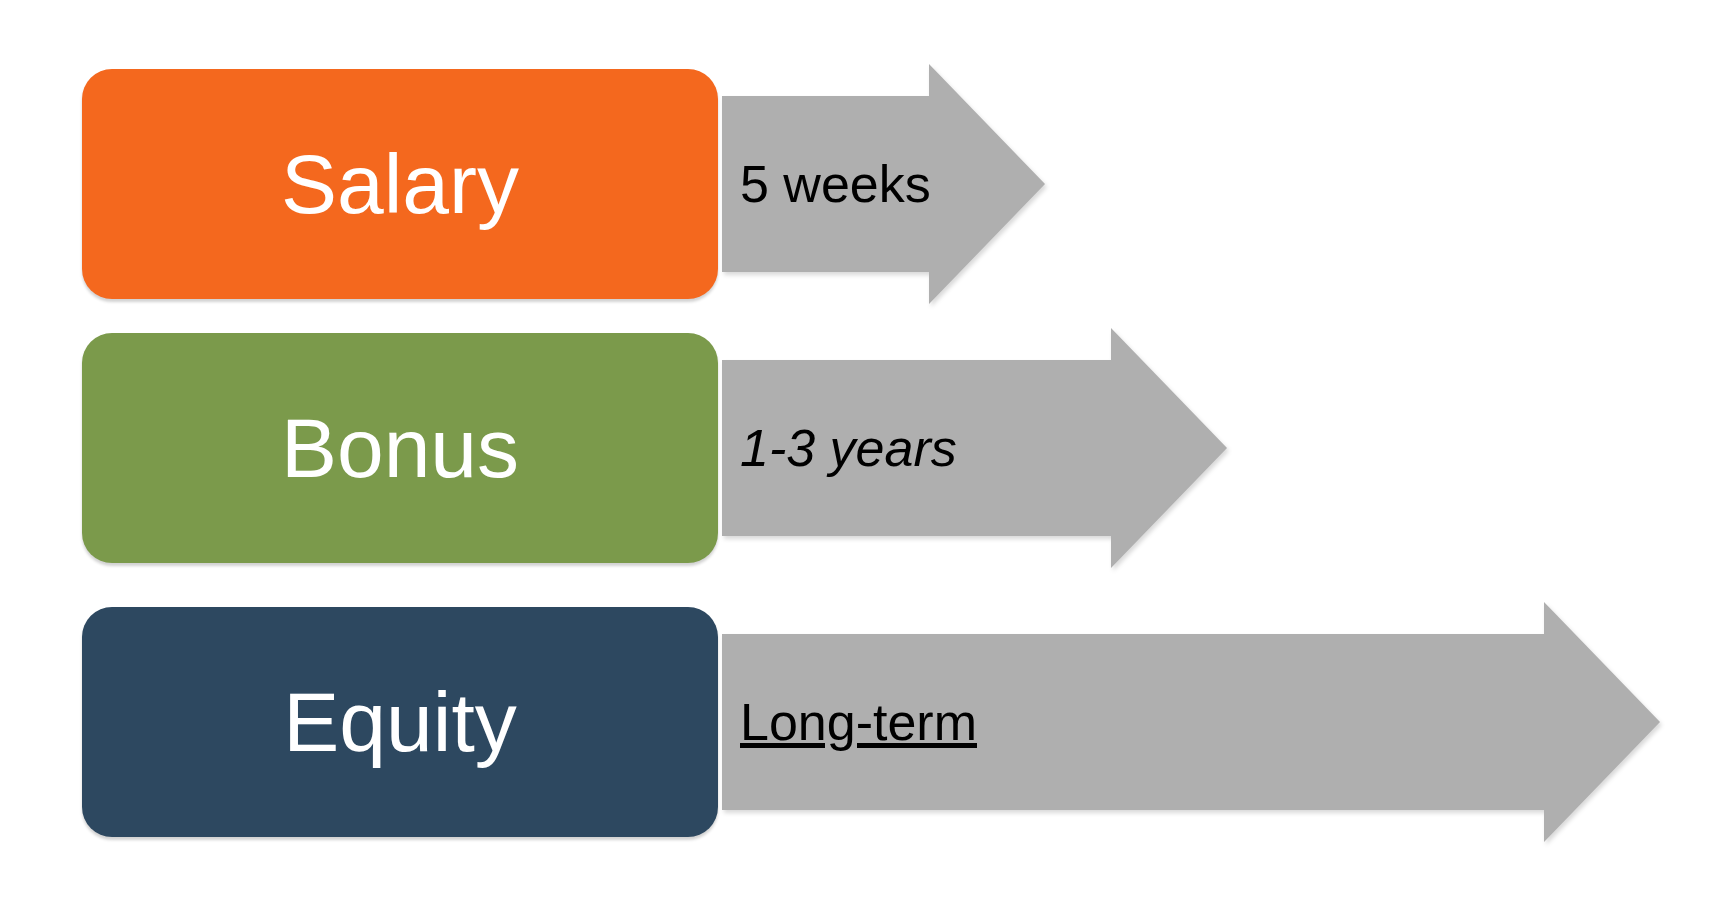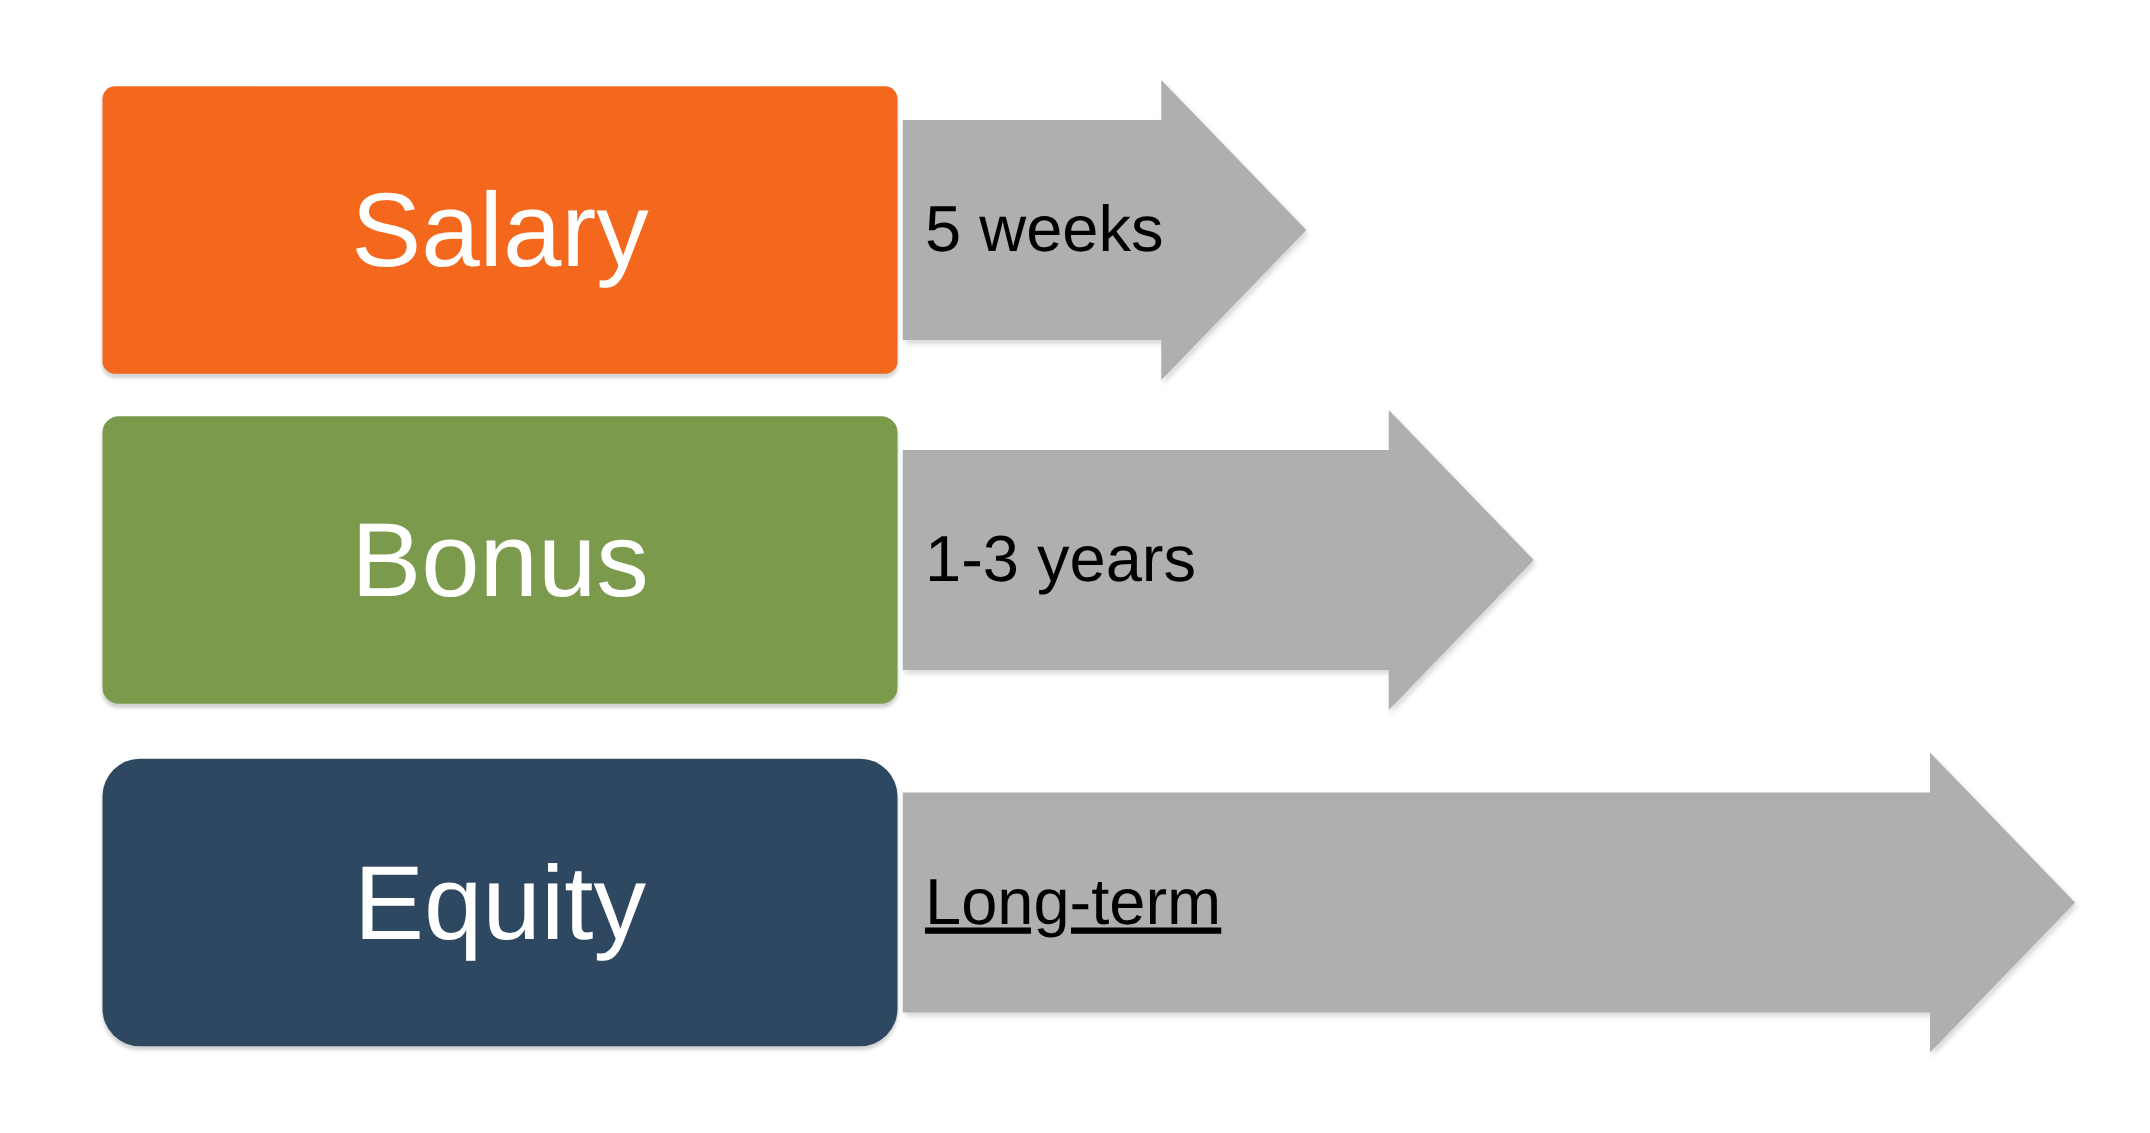--- a/index.html
+++ b/index.html
@@ -65,32 +65,32 @@
   .arrow-label.r2 { top: 696px; text-decoration: underline; }
 </style>
 </head>
 <body style="background: rgb(255, 255, 255);">
 
 <div class="canvas">
 
   <svg class="arrow-svg r0" width="323" height="240" viewBox="0 0 323 240">
     <polygon points="0,32 207,32 207,0 323,120 207,240 207,208 0,208" fill="#AFAFAF"></polygon>
   </svg>
-  <div class="box r0" style="background: rgb(244, 104, 30); border-radius: 10px;">
+  <div class="box r0" style="background: rgb(244, 104, 30);">
     <span class="box-label" style="color: rgb(255, 255, 255);">Salary</span>
   </div>
   <span class="arrow-label r0" style="color: rgb(0, 0, 0);">5 weeks</span>
 
   <svg class="arrow-svg r1" width="505" height="240" viewBox="0 0 505 240">
     <polygon points="0,32 389,32 389,0 505,120 389,240 389,208 0,208" fill="#AFAFAF"></polygon>
   </svg>
-  <div class="box r1" style="background: rgb(123, 154, 75); border-radius: 13px;">
+  <div class="box r1" style="background: rgb(123, 154, 75);">
     <span class="box-label" style="color: rgb(255, 255, 255);">Bonus</span>
   </div>
-  <span class="arrow-label r1" style="color: rgb(0, 0, 0);">1-3 years</span>
+  <span class="arrow-label r1" style="color: rgb(0, 0, 0); font-style: italic;">1-3 years</span>
 
   <svg class="arrow-svg r2" width="938" height="240" viewBox="0 0 938 240">
     <polygon points="0,32 822,32 822,0 938,120 822,240 822,208 0,208" fill="#AFAFAF"></polygon>
   </svg>
   <div class="box r2" style="background: rgb(45, 72, 96);">
     <span class="box-label" style="color: rgb(255, 255, 255);">Equity</span>
   </div>
   <span class="arrow-label r2" style="color: rgb(0, 0, 0);">Long-term</span>
 
 </div>

